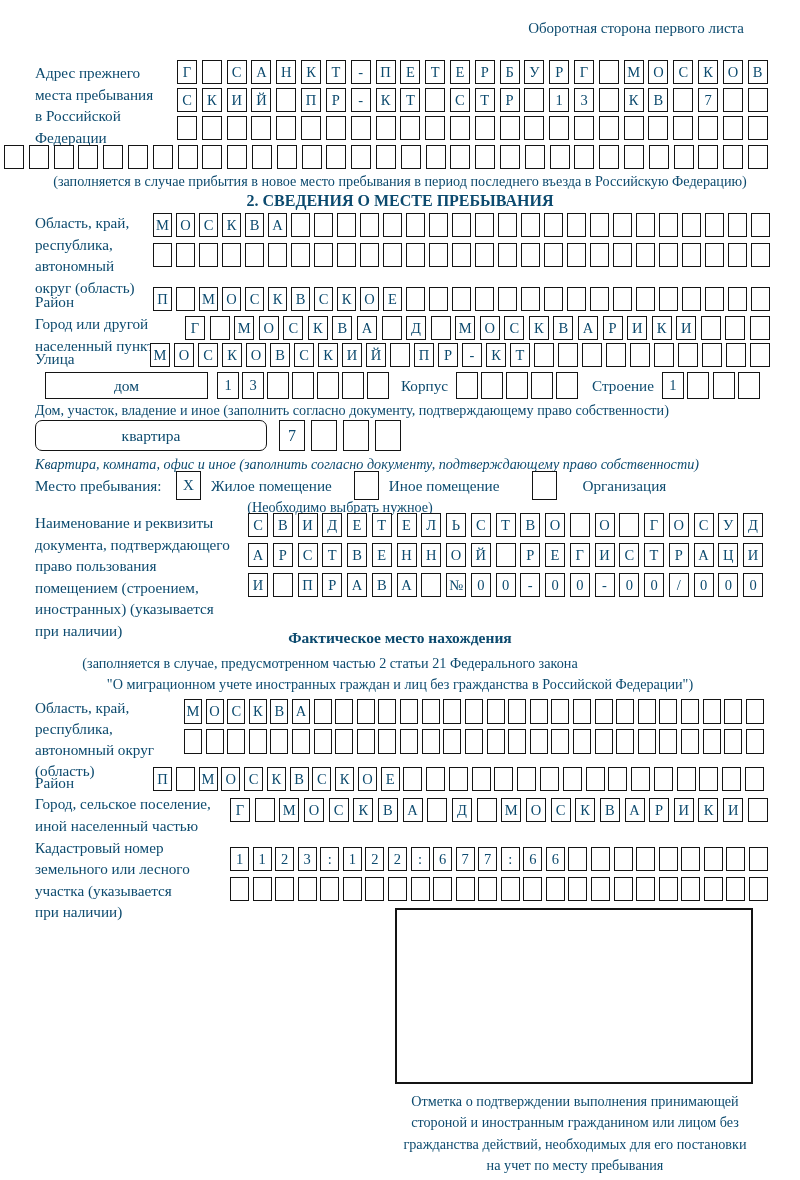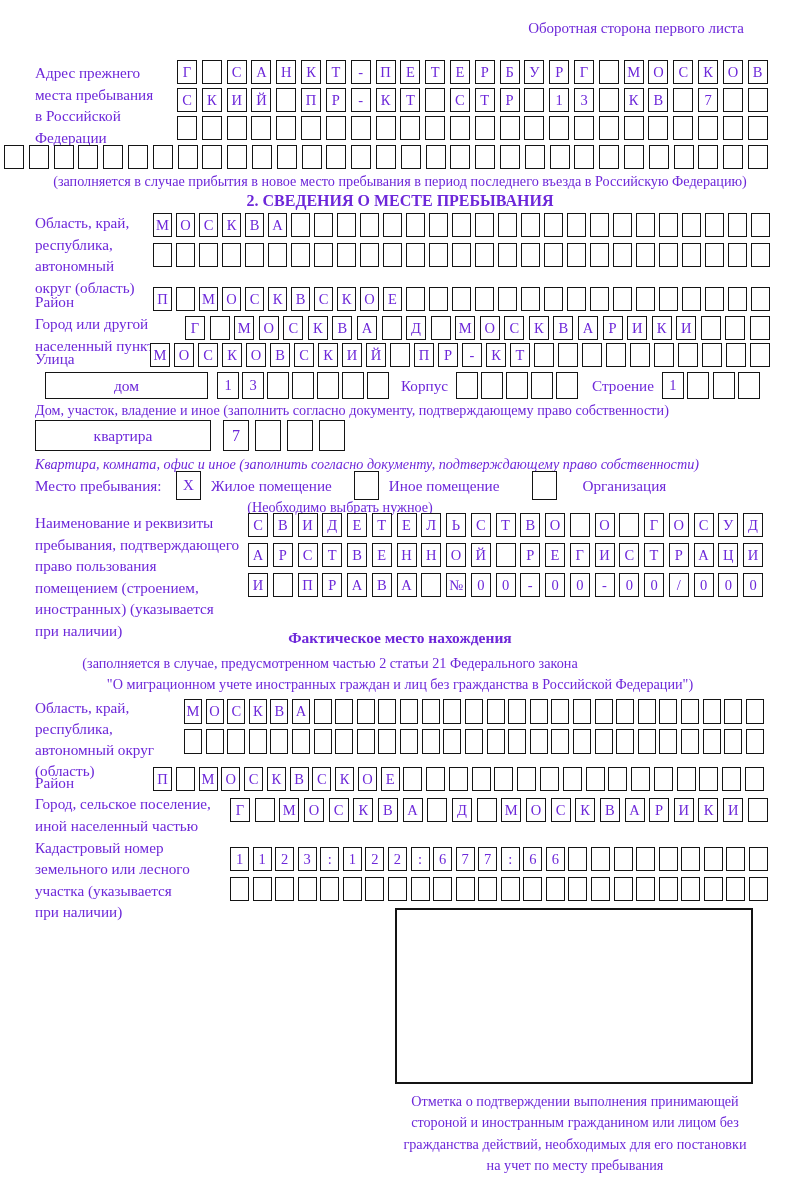--- a/index.html
+++ b/index.html
@@ -1,16 +1,16 @@
 <!DOCTYPE html>
 <html><head>
 <meta charset="utf-8">
 <style>
   html,body{margin:0;padding:0;background:#fff;}
-  .page{position:relative;width:800px;height:1180px;background:#fff;color:#6d28d9;
+  .page{position:relative;width:800px;height:1180px;background:#fff;color:#0c4a6e;
         font-family:"Liberation Serif","DejaVu Serif",serif;overflow:hidden;}
   .abs{position:absolute;}
   .lbl{font-size:15.2px;line-height:21.5px;}
   .cap{font-size:14.2px;}
   .b{font-weight:bold;}
   .ctr{text-align:center;}
   .cells{display:flex;justify-content:space-between;}
   .cell{box-sizing:border-box;flex:0 0 auto;width:20px;height:24px;border:1.5px solid #141414;
         display:flex;align-items:center;justify-content:center;font-size:14.5px;line-height:1;background:#fff;}
   .w19 .cell{width:19px;}
@@ -331,21 +331,21 @@
     <div class="cells hrow" style="width:98px;margin-left:8px;">
         <span class="cell">1</span>
         <span class="cell"></span>
         <span class="cell"></span>
         <span class="cell"></span>
       </div>
   </div>
   <div class="abs cap" style="left:35px;top:402px;">Дом, участок, владение и иное (заполнить согласно документу, подтверждающему право собственности)</div>
 
   <div class="abs" style="left:35px;top:420px;display:flex;align-items:center;">
-    <div class="wbox" style="width:176px;height:31px;">квартира</div>
+    <div class="wbox" style="width:232px;height:31px;border-radius:7px;">квартира</div>
     <div class="cells arow" style="width:122px;margin-left:12px;">
         <span class="cell">7</span>
         <span class="cell"></span>
         <span class="cell"></span>
         <span class="cell"></span>
       </div>
   </div>
   <div class="abs cap" style="left:35px;top:456px;font-style:italic;">Квартира, комната, офис и иное (заполнить согласно документу, подтверждающему право собственности)</div>
 
   <div class="abs" style="left:35px;top:471px;display:flex;align-items:center;">
@@ -354,21 +354,21 @@
     <span class="lbl" style="margin-left:10px;">Жилое помещение</span>
     <span class="chk" style="margin-left:22px;"></span>
     <span class="lbl" style="margin-left:10px;">Иное помещение</span>
     <span class="chk" style="margin-left:32px;"></span>
     <span class="lbl" style="margin-left:26px;">Организация</span>
   </div>
   <div class="abs cap ctr" style="left:185px;top:499px;width:310px;">(Необходимо выбрать нужное)</div>
 
   <div class="abs lbl" style="left:35px;top:512px;width:210px;line-height:21.6px;">
       <div>Наименование и реквизиты</div>
-      <div>пребывания, подтверждающего</div>
+      <div>документа, подтверждающего</div>
       <div>право пользования</div>
       <div>помещением (строением,</div>
       <div>иностранных) (указывается</div>
       <div>при наличии)</div>
     </div>
   <div class="abs cells" style="left:248px;top:513px;width:515px;">
       <span class="cell">С</span>
       <span class="cell">В</span>
       <span class="cell">И</span>
       <span class="cell">Д</span>

